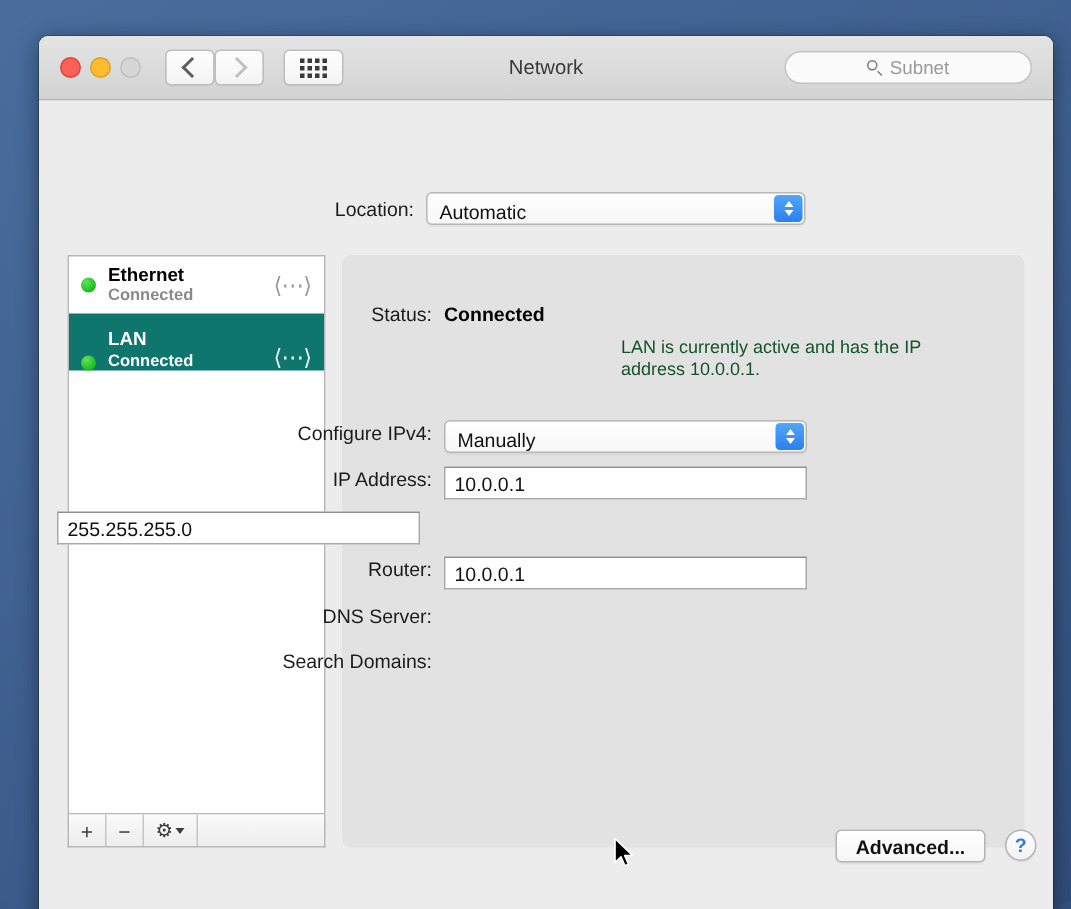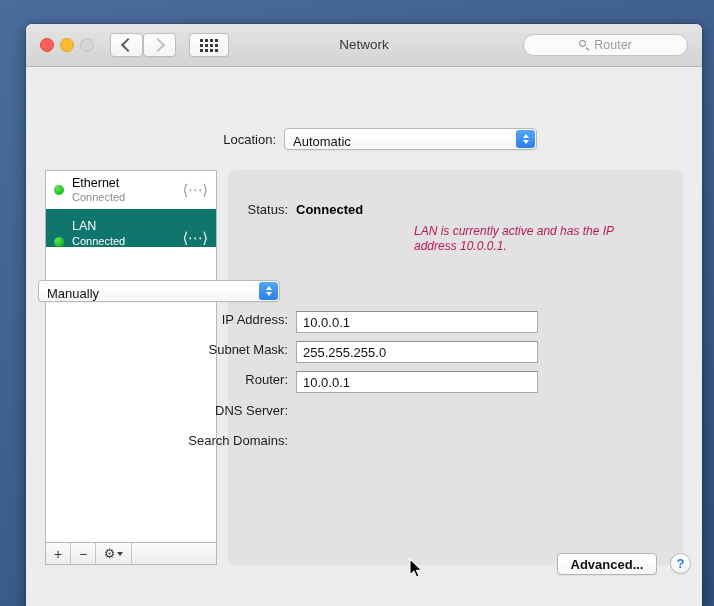--- a/index.html
+++ b/index.html
@@ -177,21 +177,21 @@
     padding-left: 8px;
     box-sizing: border-box;
   }
   .svc-row.selected { background: #0f766e; align-items: flex-end; }
   .svc-dot {
     width: 10px; height: 10px; border-radius: 50%;
     background: radial-gradient(circle at 35% 30%, #62e35e, #18bf19 70%, #0fa10f);
     flex: 0 0 auto;
     margin-right: 8px;
   }
-  .svc-text { flex: 1 1 auto; line-height: 1.1; }
+  .svc-text { flex: 1 1 auto; line-height: 1.1; font-weight: bold; }
   .svc-name { font-size: 12.5px; color: #000; }
   .svc-status { font-size: 11px; color: #8a8a8a; margin-top: 1px; }
   .svc-row.selected .svc-name,
   .svc-row.selected .svc-status { color: #ffffff; }
   .svc-icon {
     width: 30px; margin-right: 6px;
     display: flex; align-items: center; justify-content: center;
     color: #9b9b9b;
     font-size: 15px;
     letter-spacing: -0.5px;
@@ -253,21 +253,21 @@
     box-sizing: border-box;
     font-size: 13px; color: #111;
     display: flex; align-items: center;
     padding-left: 6px;
   }
   #status-row { top: 134px; }
   #status-value { font-size: 13px; font-weight: bold; color: #000; line-height: 17px; }
   #status-desc {
     position: absolute; left: 388px; top: 157px;
     width: 215px;
-    font-size: 12px; color: #be185d; line-height: 15px; font-style: italic;
+    font-size: 12px; color: #14532d; line-height: 15px;
   }
   #cfg-row     { top: 213px; }
   #cfg-popup   { width: 242px; }
   #ip-row      { top: 244px; }
   #subnet-row  { top: 274px; }
   #router-row  { top: 304px; }
   #dns-row     { top: 335px; }
   #search-dom-row { top: 365px; }
 
   
@@ -367,21 +367,21 @@
       </div>
 
       <div id="win-title">Network</div>
 
       <div id="search-field">
         <span id="search-inner">
           <span class="magnifier">
             <span class="lens"></span>
               <span class="handle"></span>
           </span>
-          <span id="search-placeholder">Router</span>
+          <span id="search-placeholder">Subnet</span>
         </span>
       </div>
     </div>
 
     <div id="body">
 
       <div id="location-row">
         <div id="location-label">Location:</div>
         <div class="popup" id="location-popup">
           <span class="pv">Automatic</span>
@@ -427,36 +427,36 @@
 
       <div id="detail-panel"></div>
 
       <div class="field-row" id="status-row">
         <div class="f-label">Status:</div>
         <div id="status-value">Connected</div>
       </div>
       <div id="status-desc">LAN is currently active and has the IP address 10.0.0.1.</div>
 
       <div class="field-row" id="cfg-row">
+        <div class="f-label">Configure IPv4:</div>
         <div class="popup" id="cfg-popup">
           <span class="pv">Manually</span>
           <span class="arrows">
             <span class="up"></span>
               <span class="dn"></span>
           </span>
         </div>
       </div>
 
       <div class="field-row" id="ip-row">
         <div class="f-label">IP Address:</div>
         <div class="textfield">10.0.0.1</div>
       </div>
 
       <div class="field-row" id="subnet-row">
-        <div class="f-label">Subnet Mask:</div>
         <div class="textfield">255.255.255.0</div>
       </div>
 
       <div class="field-row" id="router-row">
         <div class="f-label">Router:</div>
         <div class="textfield">10.0.0.1</div>
       </div>
 
       <div class="field-row" id="dns-row">
         <div class="f-label">DNS Server:</div>

